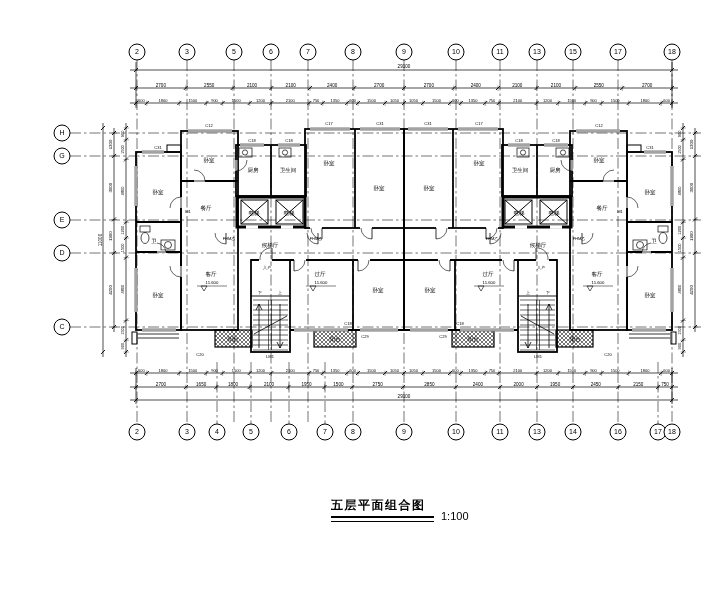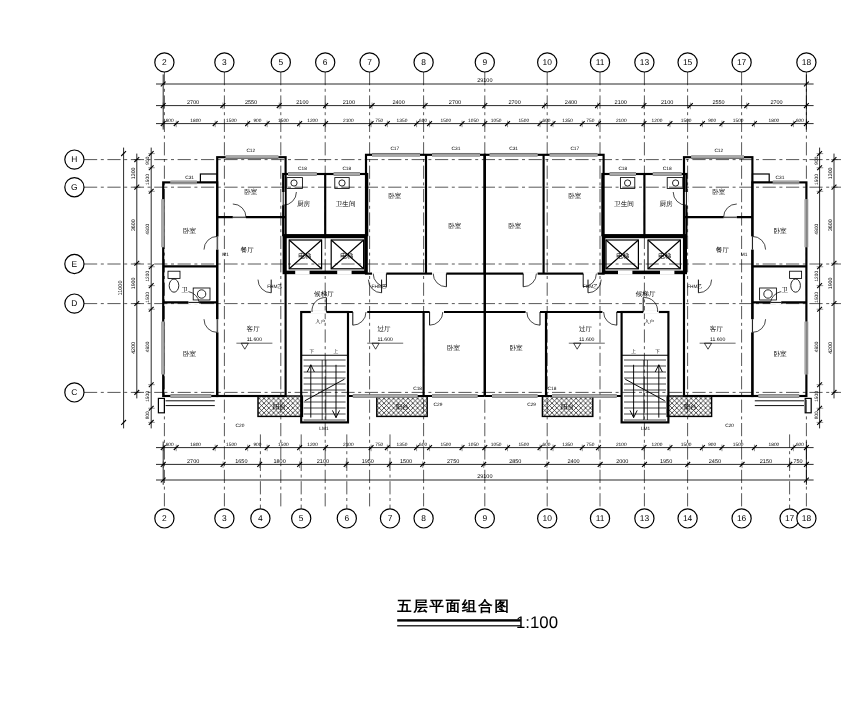--- a/index.html
+++ b/index.html
@@ -3,21 +3,21 @@
 <meta charset="utf-8">
 <style>
   html,body{margin:0;padding:0;background:#fff;}
   .sheet{position:relative;width:701px;height:603px;background:#ffffff;overflow:hidden;
          font-family:"Liberation Sans",sans-serif;margin-left:48px;}
   svg{position:absolute;left:0;top:0;}
   svg text{fill:#000;stroke:none;font-family:"Liberation Sans",sans-serif;}
   .titleblock{position:absolute;left:283px;top:497px;width:160px;color:#000;}
   .ttext{font-size:12px;font-weight:bold;letter-spacing:1.5px;white-space:nowrap;}
   .tunder{margin-top:2px;width:103px;height:3px;border-top:2.5px solid #000;border-bottom:1px solid #000;}
-  .tscale{position:absolute;left:99px;top:13px;font-size:14px;}
+  .tscale{position:absolute;left:110px;top:13px;font-size:11px;}
 </style>
 </head>
 <body>
 
 <div class="sheet">
   <svg id="cad" width="701" height="603" viewBox="0 0 701 603">
     <defs>
       <pattern id="hx" width="4" height="4" patternUnits="userSpaceOnUse">
         <path d="M0 4 L4 0 M0 0 L4 4" stroke="#000" stroke-width="0.55" fill="none"></path>
       </pattern>

